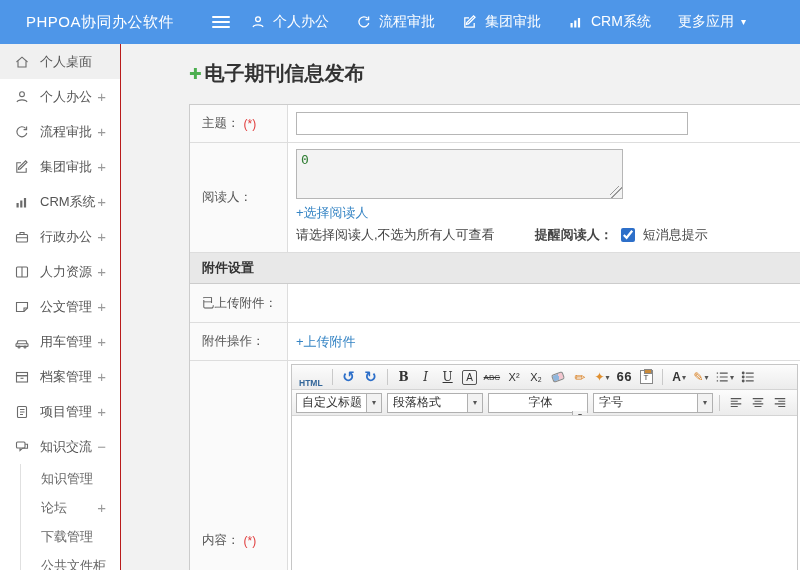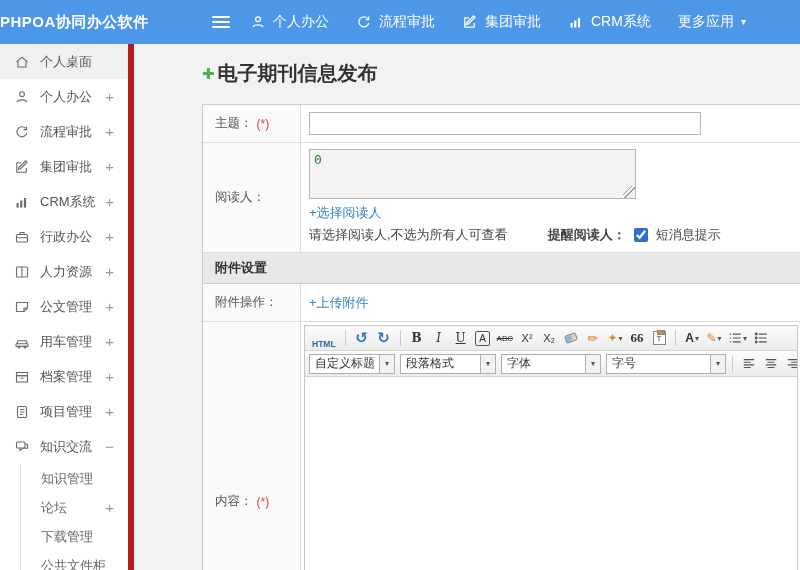--- a/index.html
+++ b/index.html
@@ -1,32 +1,32 @@
 <!DOCTYPE html>
 <html><head>
 <meta charset="utf-8">
 <style>
   * { margin:0; padding:0; box-sizing:border-box; }
   html,body { width:800px; height:570px; overflow:hidden; background:#f2f2f2;
     font-family:"Liberation Sans","DejaVu Sans",sans-serif; font-size:13px; color:#444; }
 
   
   .topbar { height:44px; background:#4e96e8; display:flex; align-items:center; color:#fff; }
-  .brand { width:196px; padding-left:0; font-size:15px; font-weight:bold; letter-spacing:.5px; }
+  .brand { width:196px; padding-left:26px; font-size:15px; font-weight:normal; letter-spacing:.5px; }
   .hamburger { width:18px; margin:0 20px 0 16px; cursor:pointer; }
   .hamburger span { display:block; height:2px; background:#fff; border-radius:1px; margin:3px 0; }
   .nav { display:flex; align-items:center; gap:27px; font-size:14px; }
   .nav-item { display:flex; align-items:center; gap:7px; cursor:pointer; white-space:nowrap; }
   .nav-item svg { width:16px; height:16px; stroke:#fff; fill:none; stroke-width:1.3; }
   .nav-item svg .fillpart { fill:#fff; stroke:none; }
   .caret { font-size:10px; line-height:1; }
 
   
   .layout { display:flex; height:526px; }
-  .sidebar { width:134px; background:#fff; border-right:6px solid #b91c1c; overflow:hidden; flex:none; }
+  .sidebar { width:121px; background:#fff; border-right:1px solid #b91c1c; overflow:hidden; flex:none; }
   .sb-item { height:35px; display:flex; align-items:center; padding:0 14px; color:#555; cursor:pointer; }
   .sb-item.active { background:#f0f0f0; }
   .sb-item .sb-icon { width:16px; height:16px; margin-right:10px; flex:none; }
   .sb-item .sb-icon svg { width:16px; height:16px; stroke:#6b6b6b; fill:none; stroke-width:1.1; }
   .sb-item .sb-icon svg .fillpart { fill:#6b6b6b; stroke:none; }
   .sb-label { flex:1; font-size:13px; }
   .sb-expand { color:#999; font-size:15px; font-weight:300; }
   .sb-sub { border-left:1px solid #e0e0e0; margin-left:20px; }
   .sb-subitem { height:29px; display:flex; align-items:center; padding:0 14px 0 20px; color:#666; cursor:pointer; font-size:13px; }
   .sb-subitem .sb-expand { margin-left:auto; }
@@ -80,34 +80,34 @@
   .tb-bold { font-family:"DejaVu Serif",serif; font-weight:bold; }
   .tb-italic { font-family:"DejaVu Serif",serif; font-style:italic; }
   .tb-under { font-family:"DejaVu Serif",serif; text-decoration:underline; }
   .tb-fontbox { border:1px solid #555; font-size:10px; height:15px; min-width:15px; }
   .tb-strike { font-size:8px; text-decoration:line-through; }
   .tb-supsub { font-size:11px; }
   .eraser-shape { width:12px; height:8px; border-radius:2px; transform:rotate(-20deg);
      background:linear-gradient(105deg,#8fb6dd 55%,#f3c6cf 55%); border:1px solid #888; }
   .tb-brush { color:#d97c1a; font-size:13px; }
   .tb-wand { color:#e09030; font-size:12px; }
-  .tb-quote { font-family:Liberation Serif, serif; font-weight:bold; font-size:13px; }
+  .tb-quote { font-family:Liberation Mono, monospace; font-weight:bold; font-size:13px; }
   .paste-shape { width:13px; height:14px; border:1px solid #888; background:#fff; position:relative;
      display:flex; align-items:center; justify-content:center; font-size:8px; color:#444; }
   .paste-shape::before { content:""; position:absolute; top:-2px; left:3px; width:6px; height:3px; background:#c98a3a; border:1px solid #888; }
   .tb-acolor { font-weight:bold; }
   .tb-highlight { color:#d97c1a; font-size:12px; }
   .mini-caret { font-size:8px; color:#555; margin-left:1px; }
 
   .ed-toolbar2 { height:26px; }
   .ed-select { display:flex; align-items:center; border:1px solid #b0b0b0; background:#fff; height:20px;
      font-size:12px; color:#333; padding-left:5px; cursor:pointer; flex:none; }
   .ed-select .sel-caret { width:15px; height:18px; border-left:1px solid #b0b0b0; background:#f2f2f2;
      display:flex; align-items:center; justify-content:center; font-size:8px; color:#555; margin-left:auto; }
-  .sel-heading { width:86px; } .sel-paragraph { width:96px; } .sel-font { width:100px; } .sel-size { width:120px; }
+  .sel-heading { width:86px; } .sel-paragraph { width:96px; } .sel-font { width:100px;flex-direction:column; } .sel-size { width:120px; }
   .ed-select + .ed-select { margin-left:3px; }
 
   .ed-body { height:300px; background:#fff; }
 </style>
 </head>
 <body>
 
 <div class="topbar">
   <div class="brand">PHPOA协同办公软件</div>
   <div class="hamburger">
@@ -308,20 +308,28 @@
             <span>请选择阅读人,不选为所有人可查看</span>
             <span class="remind-label">提醒阅读人：</span>
             <input type="checkbox" checked="" class="sms-check" style="">
             <span>短消息提示</span>
           </div>
         </div>
       </div>
 
       <div class="fsection">附件设置</div>
 
+      <div class="frow uploaded-row">
+        <div class="flabel">
+          <span>已上传附件：</span>
+        </div>
+        <div class="ffield">
+          <span></span>
+        </div>
+      </div>
 
       <div class="frow ops-row">
         <div class="flabel">
           <span>附件操作：</span>
         </div>
         <div class="ffield">
           <a class="link">+上传附件</a>
         </div>
       </div>
 

